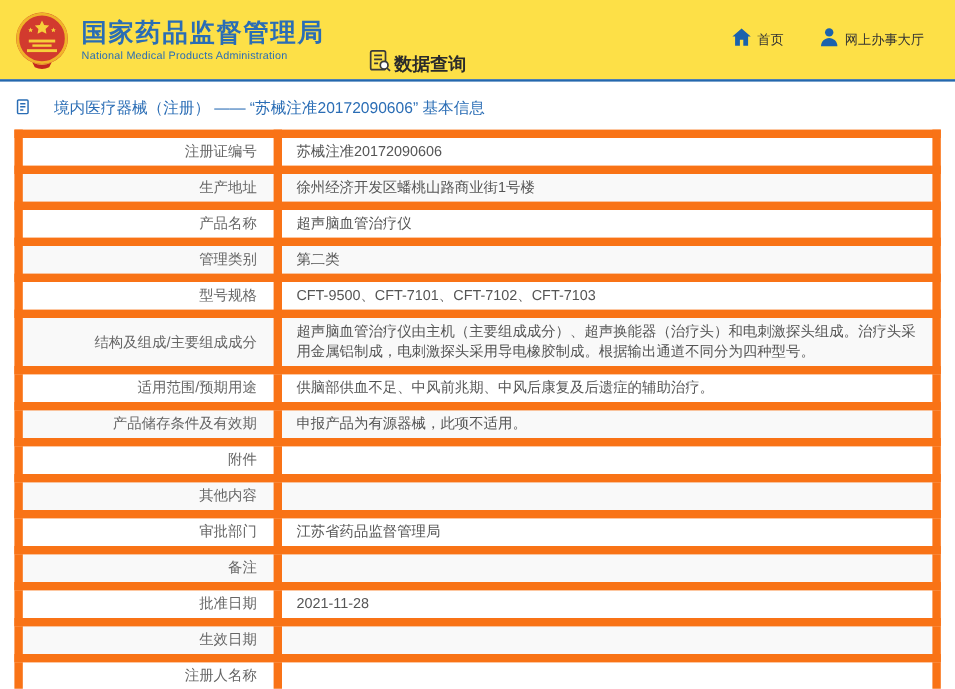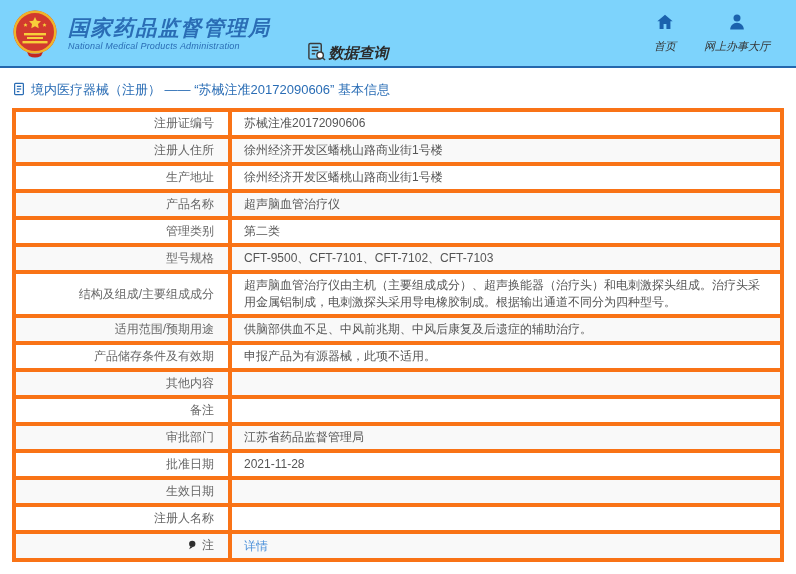--- a/index.html
+++ b/index.html
@@ -3,36 +3,36 @@
 <meta charset="utf-8">
 <style>
   * { box-sizing: border-box; }
   html,body { margin:0; padding:0; }
   body {
     width:796px; height:574px; overflow:hidden;
     background:#ffffff;
     font-family:"Liberation Sans","DejaVu Sans",sans-serif;
   }
   
-  .header { height:66px; display:flex; align-items:center; padding:0 14px 0 10px; background:#7dd3fc;font-style:italic; }
+  .header { height:66px; display:flex; align-items:center; padding:0 14px 0 10px; background:#fde047; }
   .emblem { width:50px; height:50px; flex:0 0 auto; }
   .brand { margin-left:8px; }
   .brand-title { font-size:21px; font-weight:bold; color:#2a6db5; letter-spacing:1.5px; line-height:25px; }
   .brand-sub { font-size:9px; color:#2a6db5; margin-top:1px; letter-spacing:0.2px; }
   .dataquery { display:flex; align-items:center; margin-left:36px; gap:3px; cursor:pointer;margin-top:40px; }
   .dataquery-label { font-size:15px; color:#2b2b2b; font-weight:600; }
   .nav { margin-left:auto; display:flex; gap:28px; padding-right:12px; }
-  .nav-item { display:flex; flex-direction:column; align-items:center; gap:3px; cursor:pointer; }
+  .nav-item { display:flex; flex-direction:row; align-items:center; gap:3px; cursor:pointer; }
   .nav-label { font-size:11px; color:#333; white-space:nowrap; }
   .divider { height:2px; background:#2467ad; }
   
-  .breadcrumb { display:flex; align-items:center; gap:5px; margin:13px 12px 9px 12px; color:#2a6db5; font-size:13px; }
+  .breadcrumb { display:flex; align-items:center; gap:19px; margin:13px 12px 9px 12px; color:#2a6db5; font-size:13px; }
   
   table.info { width:772px; margin:0 12px; border-collapse:collapse; table-layout:fixed; }
-  .info td { border:4px solid #f97316; font-size:12px; padding:3px 12px; line-height:17px; vertical-align:middle; }
+  .info td { border:7px solid #f97316; font-size:12px; padding:3px 12px; line-height:17px; vertical-align:middle; }
   .info td.label { width:216px; text-align:right; color:#666; padding-right:14px; }
   .info td.value { color:#555;margin-top:40px; }
   .info tr:nth-child(even) { background:#f9f9f9; }
   .info td.label .pin { display:inline-block; vertical-align:-1px; margin-right:2px; }
   a.details { color:#4a90d9; text-decoration:none; }
 </style>
 </head>
 <body>
 
 <div class="header">
@@ -100,24 +100,20 @@
   <span>境内医疗器械（注册） —— “苏械注准20172090606” 基本信息</span>
 </div>
 
 <table class="info">
   <tbody>
       <tr>
         <td class="label"><span>注册证编号</span></td>
         <td class="value">苏械注准20172090606</td>
       </tr>
       <tr>
-        <td class="label"><span>注册人住所</span></td>
-        <td class="value">徐州经济开发区蟠桃山路商业街1号楼</td>
-      </tr>
-      <tr>
         <td class="label"><span>生产地址</span></td>
         <td class="value">徐州经济开发区蟠桃山路商业街1号楼</td>
       </tr>
       <tr>
         <td class="label"><span>产品名称</span></td>
         <td class="value">超声脑血管治疗仪</td>
       </tr>
       <tr>
         <td class="label"><span>管理类别</span></td>
         <td class="value">第二类</td>
@@ -132,30 +128,34 @@
       </tr>
       <tr>
         <td class="label"><span>适用范围/预期用途</span></td>
         <td class="value">供脑部供血不足、中风前兆期、中风后康复及后遗症的辅助治疗。</td>
       </tr>
       <tr>
         <td class="label"><span>产品储存条件及有效期</span></td>
         <td class="value">申报产品为有源器械，此项不适用。</td>
       </tr>
       <tr>
-        <td class="label"><span>其他内容</span></td>
+        <td class="label"><span>附件</span></td>
         <td class="value"></td>
       </tr>
       <tr>
-        <td class="label"><span>备注</span></td>
+        <td class="label"><span>其他内容</span></td>
         <td class="value"></td>
       </tr>
       <tr>
         <td class="label"><span>审批部门</span></td>
         <td class="value">江苏省药品监督管理局</td>
+      </tr>
+      <tr>
+        <td class="label"><span>备注</span></td>
+        <td class="value"></td>
       </tr>
       <tr>
         <td class="label"><span>批准日期</span></td>
         <td class="value">2021-11-28</td>
       </tr>
       <tr>
         <td class="label"><span>生效日期</span></td>
         <td class="value"></td>
       </tr>
       <tr>

